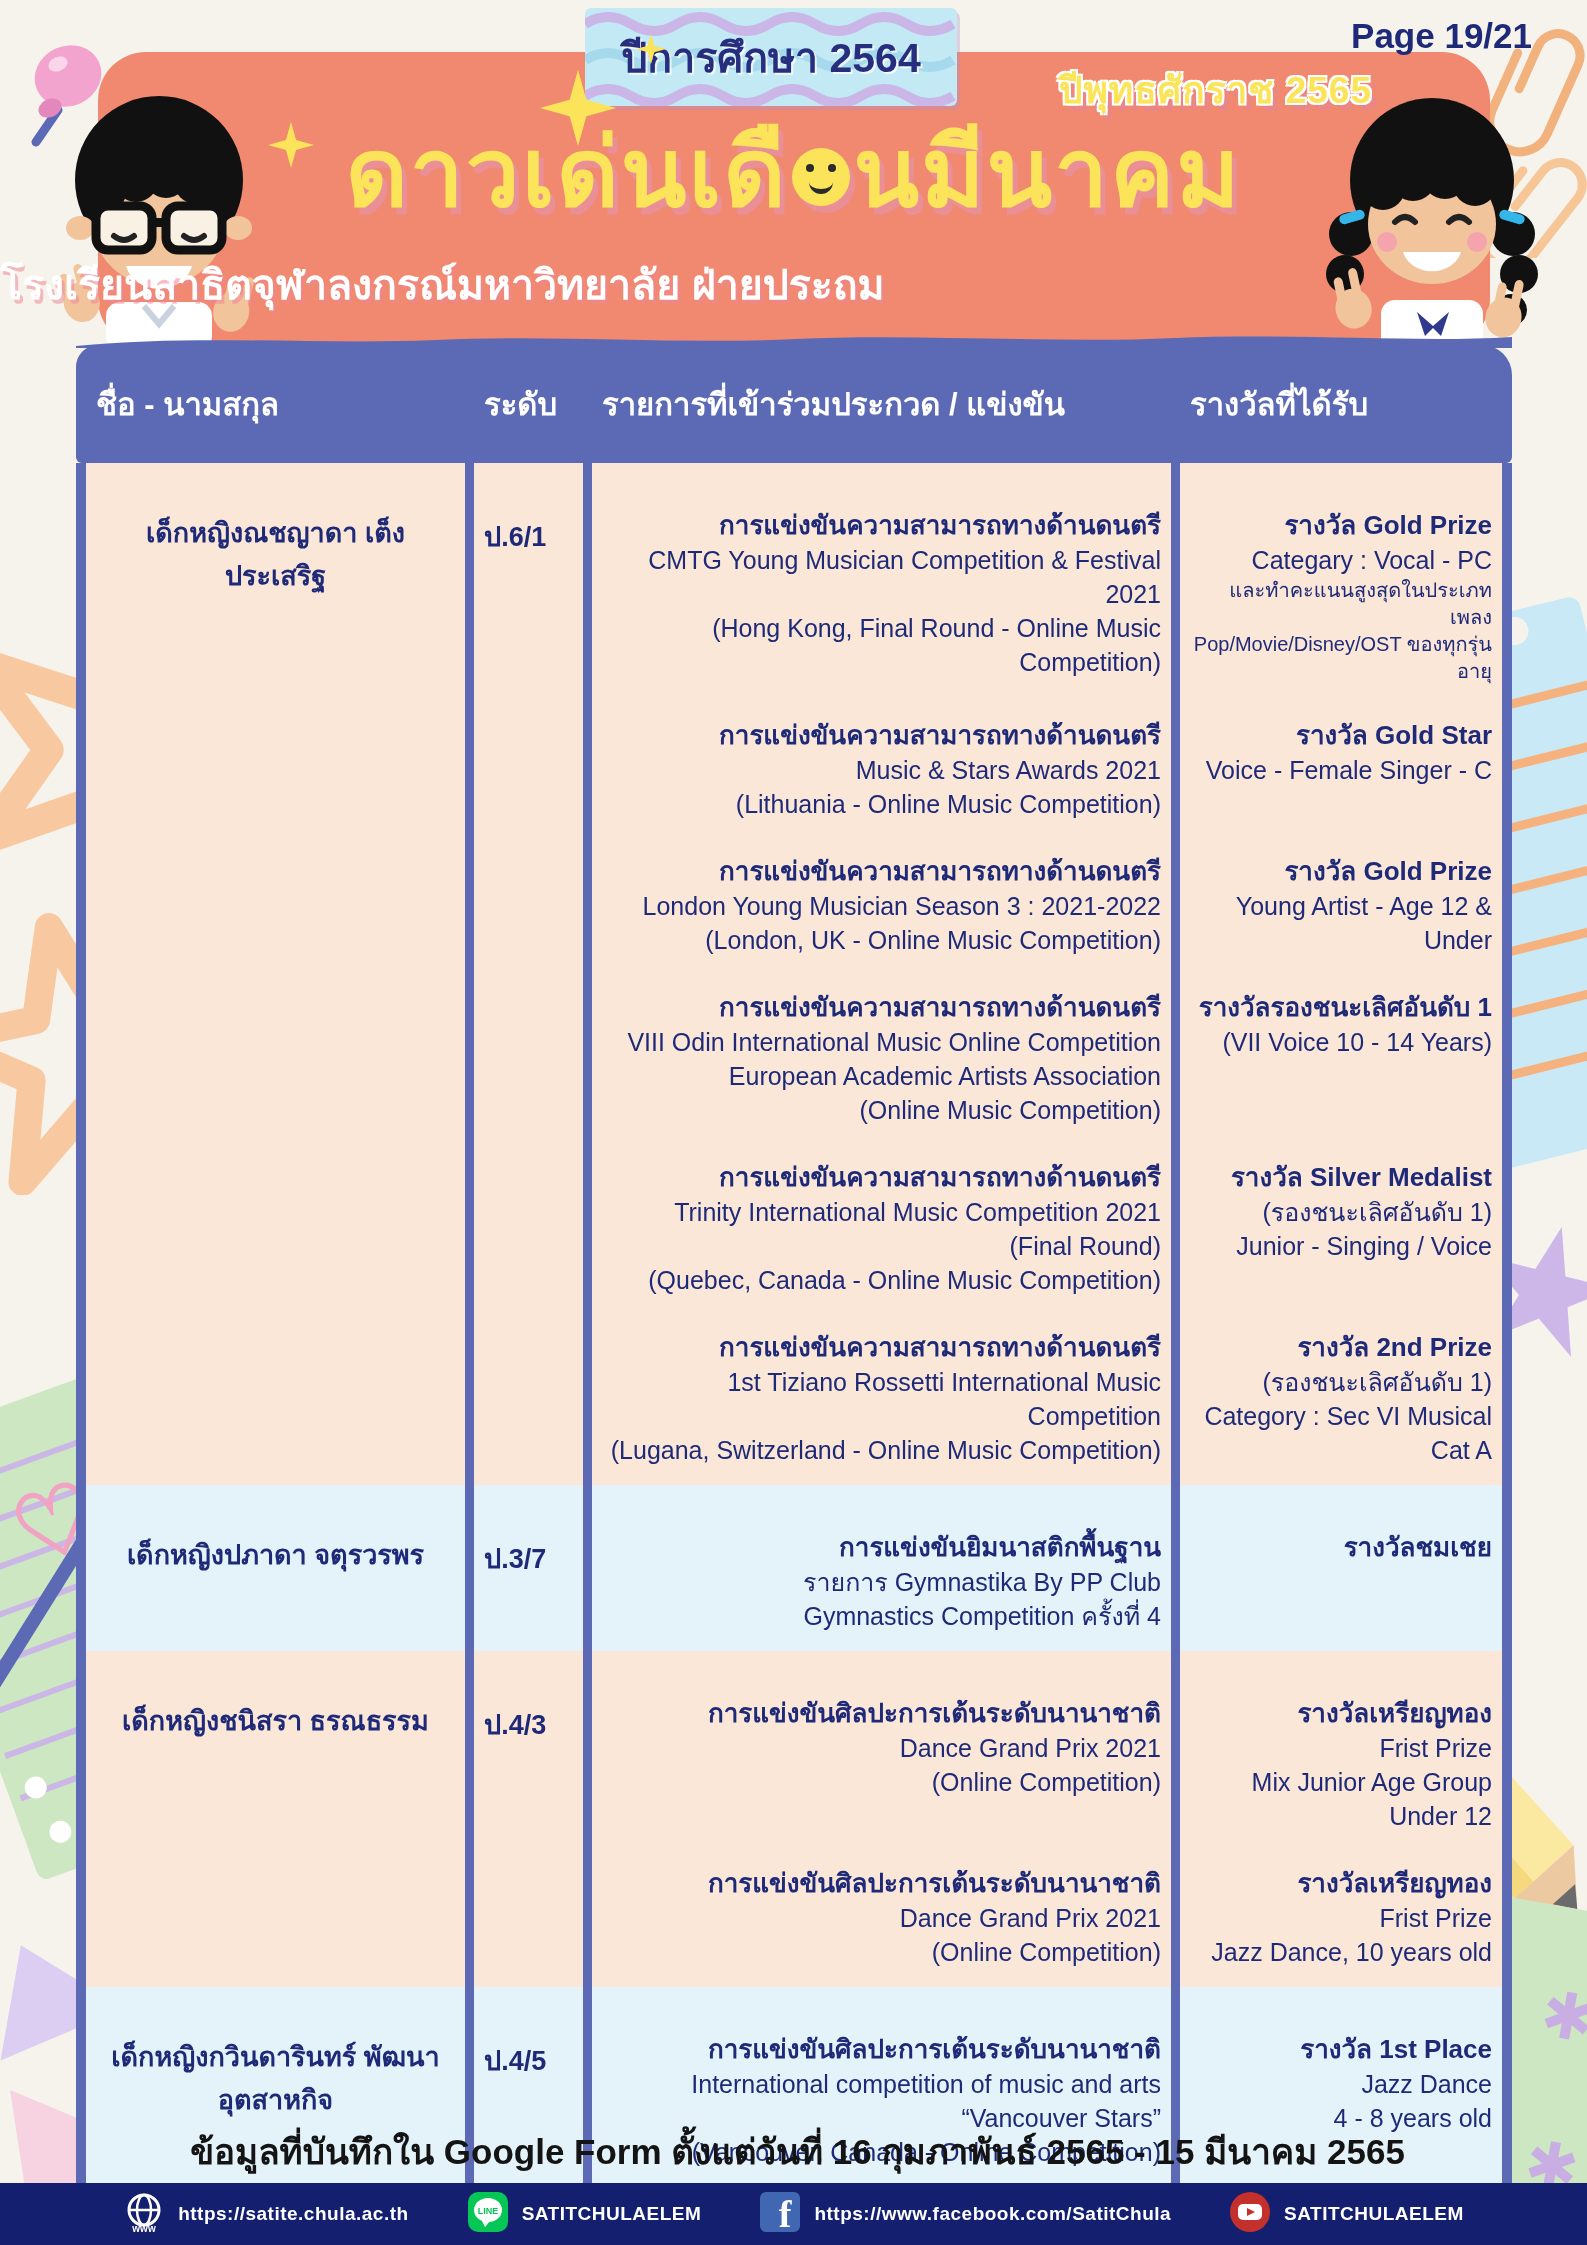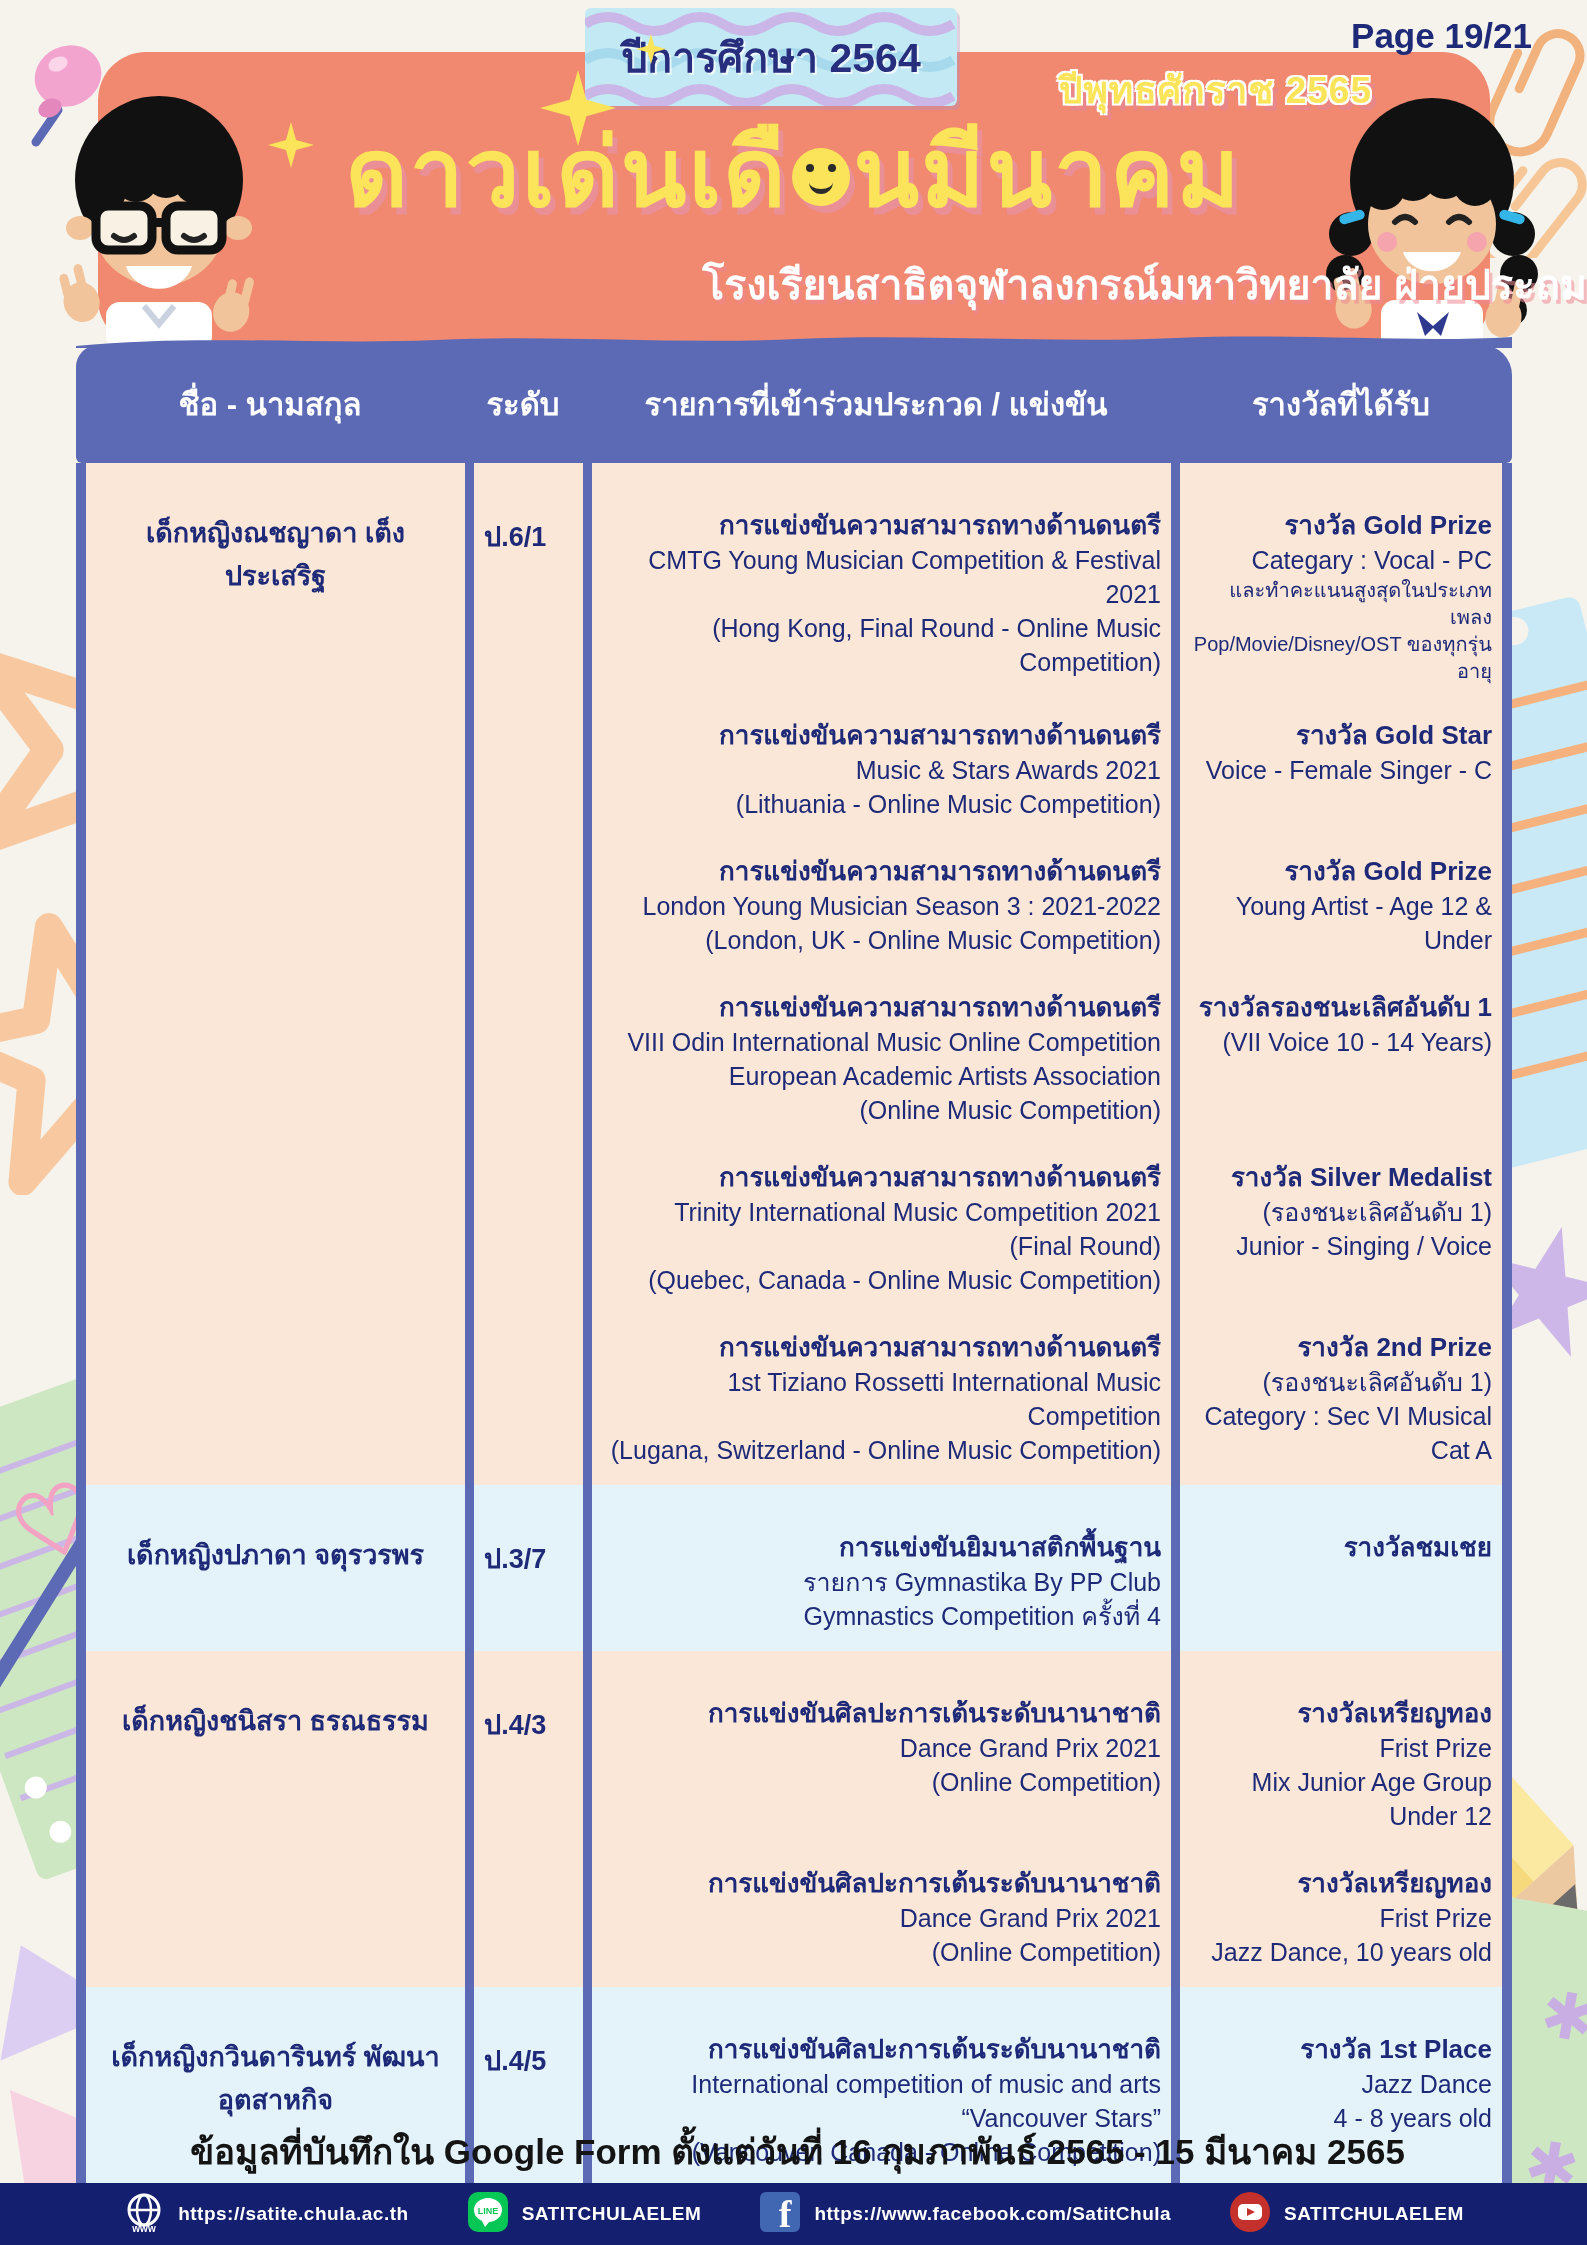--- a/index.html
+++ b/index.html
@@ -30,34 +30,34 @@
   .main-title { position:absolute; left:0; top:96px; width:100%; text-align:center; z-index:4;
                 font-size:96px; font-weight:800; color:#fbe459; letter-spacing:2px;
                 text-shadow:5px 7px 0 rgba(230,150,190,.5); white-space:nowrap; }
   .smiley { display:inline-block; width:58px; height:58px; background:#fbe459; border-radius:50%;
             position:relative; vertical-align:baseline; margin:0 4px;
             box-shadow:5px 7px 0 rgba(230,150,190,.5); }
   .smiley i { position:absolute; top:16px; width:8px; height:8px; background:#2b2b2b; border-radius:50%; }
   .smiley i.l { left:14px; } .smiley i.r { right:14px; }
   .smiley b { position:absolute; left:17px; bottom:12px; width:24px; height:12px;
               border-bottom:5px solid #2b2b2b; border-radius:0 0 24px 24px; }
-  .subtitle { position:absolute; left:0; top:252px; width:100%; text-align:right; z-index:4;
+  .subtitle { position:absolute; left:0; top:252px; width:100%; text-align:left; z-index:4;
               font-size:41px; font-weight:800; color:#ffffff;
-              text-shadow:3px 4px 0 rgba(238,135,150,.55);padding-left:32px; }
+              text-shadow:3px 4px 0 rgba(238,135,150,.55); }
   .sparkle { position:absolute; z-index:5; }
 
   
   .kid { position:absolute; z-index:3; }
 
   
   .table-wrap { position:absolute; left:76px; top:345px; width:1436px; z-index:6; }
   .thead { position:relative; height:118px; background:#5c69b5; border-radius:22px 30px 6px 6px;
            display:grid; grid-template-columns:388px 118px 588px 1fr; align-items:center; }
   .thead .wave { position:absolute; top:-13px; left:0; width:100%; height:16px; }
-  .th { text-align:center; color:#ffffff; font-size:31px; font-weight:800; position:relative; }
+  .th { text-align:left; color:#ffffff; font-size:31px; font-weight:800; position:relative;padding-left:20px; }
   .tbody { border:10px solid #5c69b5; border-top:none; border-radius:0 0 16px 16px; overflow:hidden; }
   .student-row { display:grid; grid-template-columns:388px 118px 588px 1fr; }
   .student-row + .student-row { border-top:0; }
   .row-peach { background:#fbe7d8; }
   .row-blue  { background:#e4f3fa; }
   .cell { padding:14px 10px 18px; color:#1e2a78; }
   .cell.c-name, .cell.c-level, .cell.c-comp { border-right:9px solid #5c69b5; }
   .cell.c-name { text-align:center; font-size:27px; font-weight:800; padding-top:48px; }
   .cell.c-level { font-size:27px; font-weight:800; padding-top:52px; }
   .cell.c-comp, .cell.c-award { text-align:right; }

